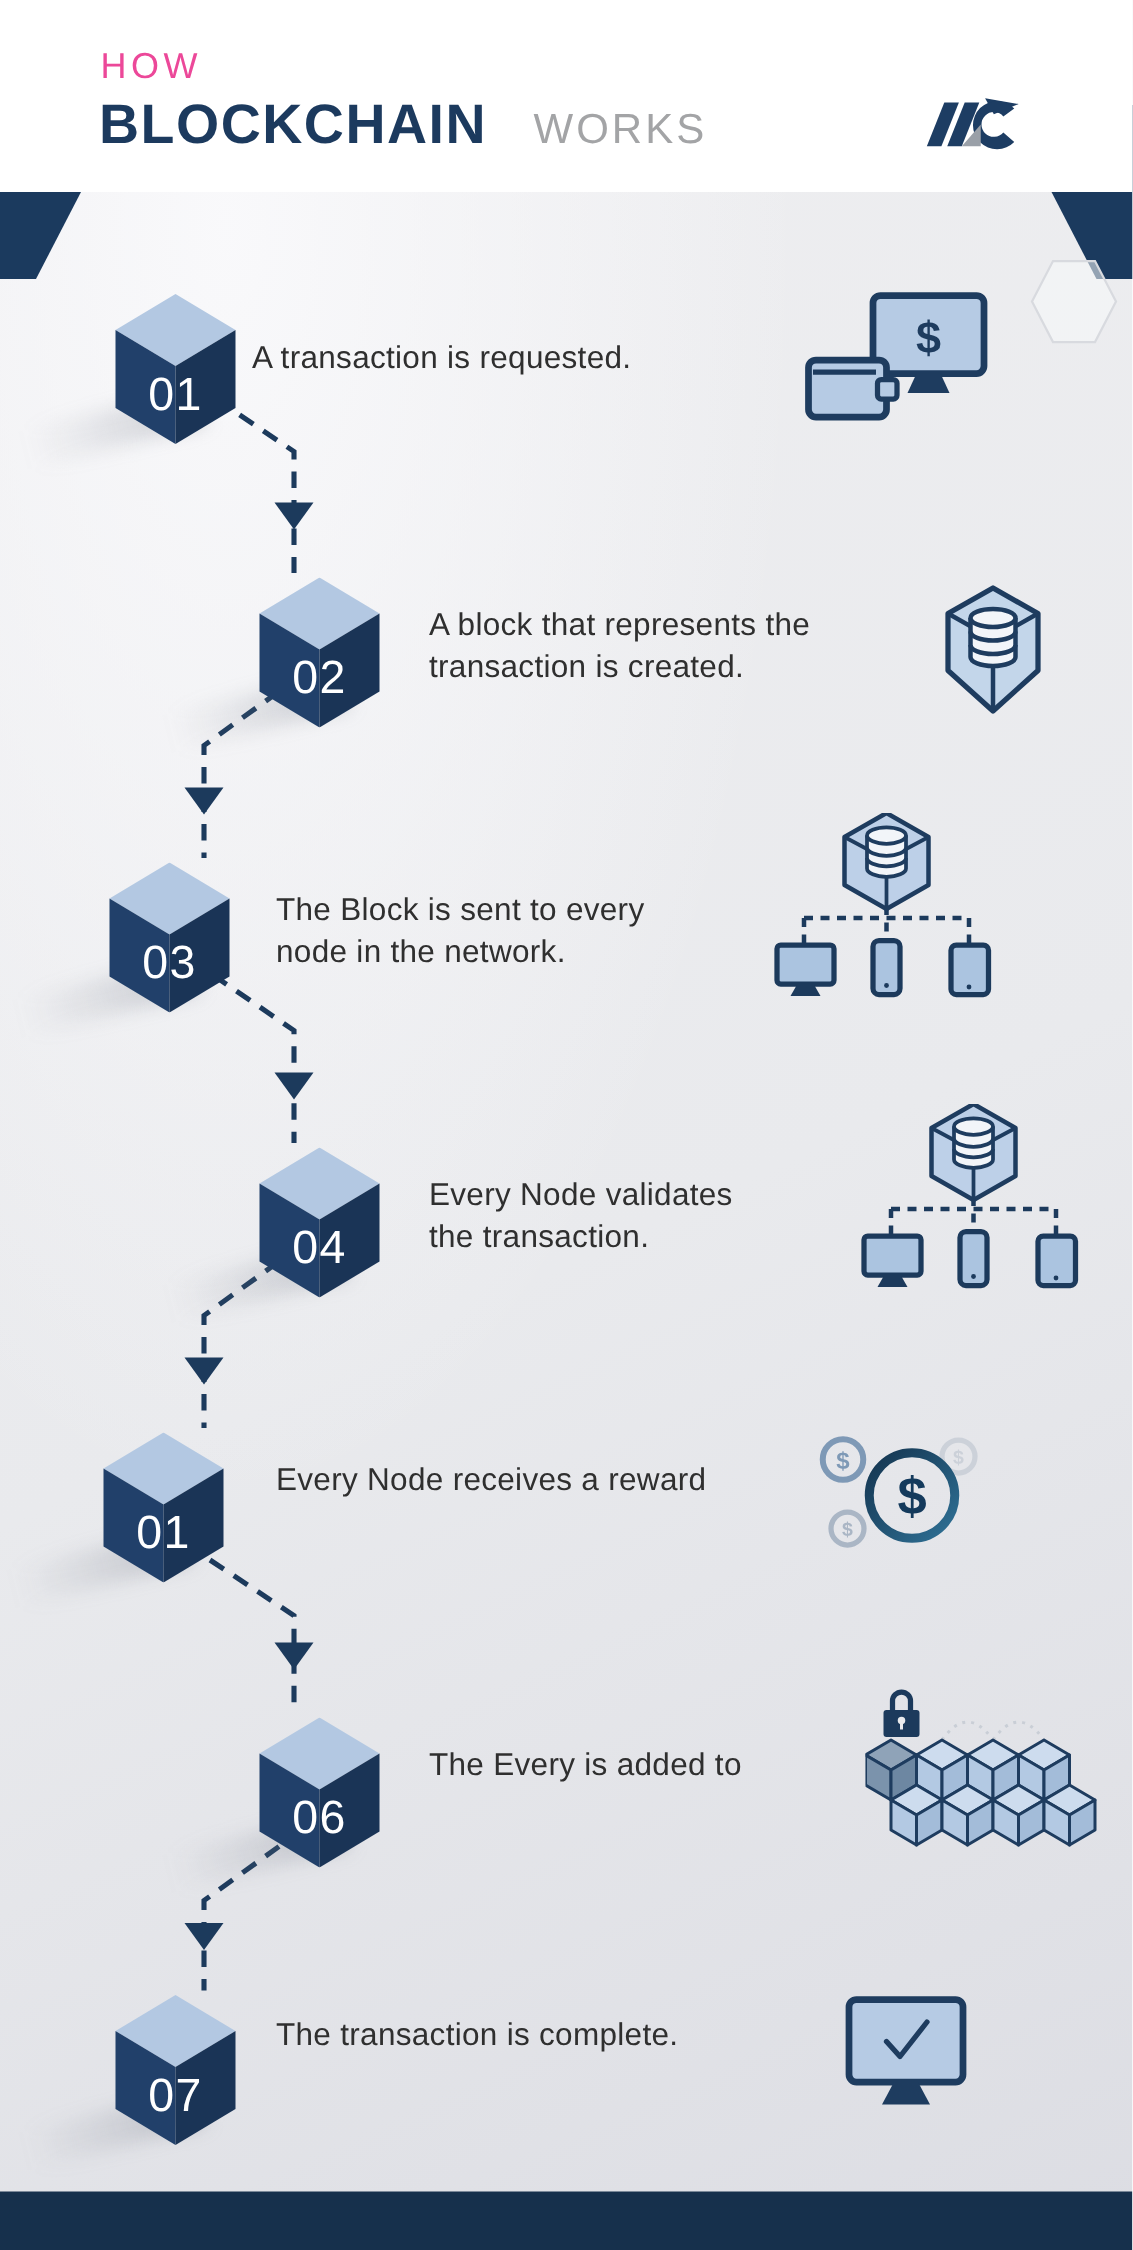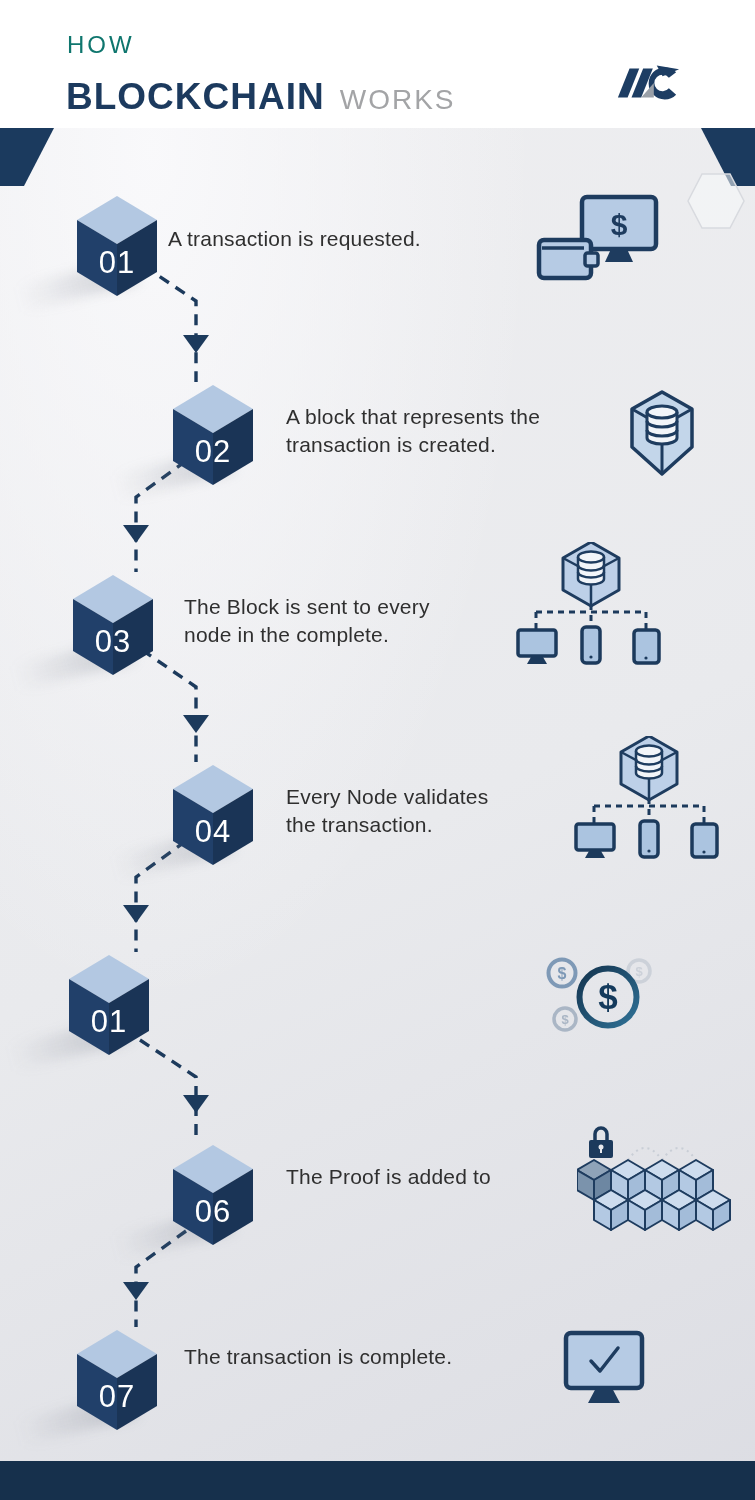--- a/index.html
+++ b/index.html
@@ -6,22 +6,22 @@
   .stage{
     position:relative;width:755px;height:1500px;overflow:hidden;
     font-family:"Liberation Sans","DejaVu Sans",sans-serif;
     background:
       radial-gradient(ellipse at 20% 10%, rgba(250,250,252,.9) 0%, rgba(250,250,252,0) 45%),
       linear-gradient(155deg,#efeff1 0%,#e9eaed 55%,#dcdde3 100%);
   }
   .overlay{position:absolute;left:0;top:0;z-index:1;}
   
   .hdr{position:absolute;left:0;top:0;width:755px;height:128px;background:#ffffff;z-index:2;}
-  .kicker{position:absolute;left:67px;top:31px;font-size:24px;letter-spacing:3px;color:#0f766e;font-weight:500;}
-  .titleRow{position:absolute;left:66px;top:76px;display:flex;align-items:baseline;gap:15px;white-space:nowrap;}
+  .kicker{position:absolute;left:67px;top:31px;font-size:24px;letter-spacing:3px;color:#ec4899;font-weight:500;}
+  .titleRow{position:absolute;left:66px;top:62px;display:flex;align-items:baseline;gap:31px;white-space:nowrap;}
   .titleMain{font-size:37px;font-weight:800;color:#1c3a5e;letter-spacing:1px;}
   .titleSub{font-size:28px;font-weight:500;color:#a3a4a6;letter-spacing:2px;}
   .logo{position:absolute;left:614px;top:62px;}
   
   .step{position:absolute;left:0;width:755px;z-index:3;}
   .cube{position:absolute;width:86px;height:100px;}
   .cube .num{position:absolute;left:0;top:49px;width:86px;text-align:center;
     color:#fff;font-size:31px;font-weight:400;letter-spacing:1px;}
   .cshadow{position:absolute;width:118px;height:26px;filter:blur(6px);
     background:linear-gradient(to left, rgba(110,116,130,.32), rgba(110,116,130,0));
@@ -145,21 +145,21 @@
     <div class="cube">
       <svg width="86" height="100" viewBox="0 0 86 100">
         <polygon points="43,0 83,24 43,48 3,24" fill="#b3c8e2"></polygon>
         <polygon points="3,24 43,48 43,100 3,76" fill="#21406a"></polygon>
         <polygon points="83,24 43,48 43,100 83,76" fill="#1a3456"></polygon>
       </svg>
       <span class="num">03</span>
     </div>
     <p class="txt">
       <span>The Block is sent to every</span>
-      <span>node in the complete.</span>
+      <span>node in the network.</span>
     </p>
     <svg class="icon" width="150" height="124" viewBox="0 0 150 124">
       <g stroke="#1c3a5c" stroke-width="3" stroke-dasharray="6 5" fill="none">
         <path d="M20,70 L130,70"></path>
           <path d="M20,70 L20,88"></path>
           <path d="M75,62 L75,85"></path>
           <path d="M130,70 L130,88"></path>
       </g>
       <g>
         <polygon points="75,0 103,16 103,48 75,64 47,48 47,16" fill="#bdd0e8" stroke="#1e3c5f" stroke-width="3" stroke-linejoin="round"></polygon>
@@ -230,20 +230,21 @@
     <div class="cshadow"></div>
     <div class="cube">
       <svg width="86" height="100" viewBox="0 0 86 100">
         <polygon points="43,0 83,24 43,48 3,24" fill="#b3c8e2"></polygon>
         <polygon points="3,24 43,48 43,100 3,76" fill="#21406a"></polygon>
         <polygon points="83,24 43,48 43,100 83,76" fill="#1a3456"></polygon>
       </svg>
       <span class="num">01</span>
     </div>
     <p class="txt">
+      <span>Every Node receives a reward</span>
     </p>
     <svg class="icon" width="125" height="95" viewBox="0 0 125 95">
       <defs>
         <linearGradient id="ringG" x1="0" y1="0" x2="1" y2="1">
           <stop offset="0" stop-color="#14344f"></stop>
             <stop offset="1" stop-color="#2f7196"></stop>
         </linearGradient>
       </defs>
       <g>
         <circle cx="28" cy="30" r="13.5" fill="none" stroke="#7e99b6" stroke-width="4"></circle>
@@ -268,21 +269,21 @@
     <div class="cshadow"></div>
     <div class="cube">
       <svg width="86" height="100" viewBox="0 0 86 100">
         <polygon points="43,0 83,24 43,48 3,24" fill="#b3c8e2"></polygon>
         <polygon points="3,24 43,48 43,100 3,76" fill="#21406a"></polygon>
         <polygon points="83,24 43,48 43,100 83,76" fill="#1a3456"></polygon>
       </svg>
       <span class="num">06</span>
     </div>
     <p class="txt">
-      <span>The Proof is added to</span>
+      <span>The Every is added to</span>
     </p>
     <svg class="icon" width="160" height="110" viewBox="0 0 160 110">
       <defs>
         <g id="mcube" stroke="#1e3c5f" stroke-width="2" stroke-linejoin="round">
           <polygon points="17,0 34,10 17,20 0,10" fill="#cddcee"></polygon>
           <polygon points="0,10 17,20 17,40 0,30" fill="#b3c9e3"></polygon>
           <polygon points="34,10 17,20 17,40 34,30" fill="#a3bcd9"></polygon>
         </g>
         <g id="dcube" stroke="#1e3c5f" stroke-width="2" stroke-linejoin="round">
           <polygon points="17,0 34,10 17,20 0,10" fill="#8fa3b8"></polygon>

